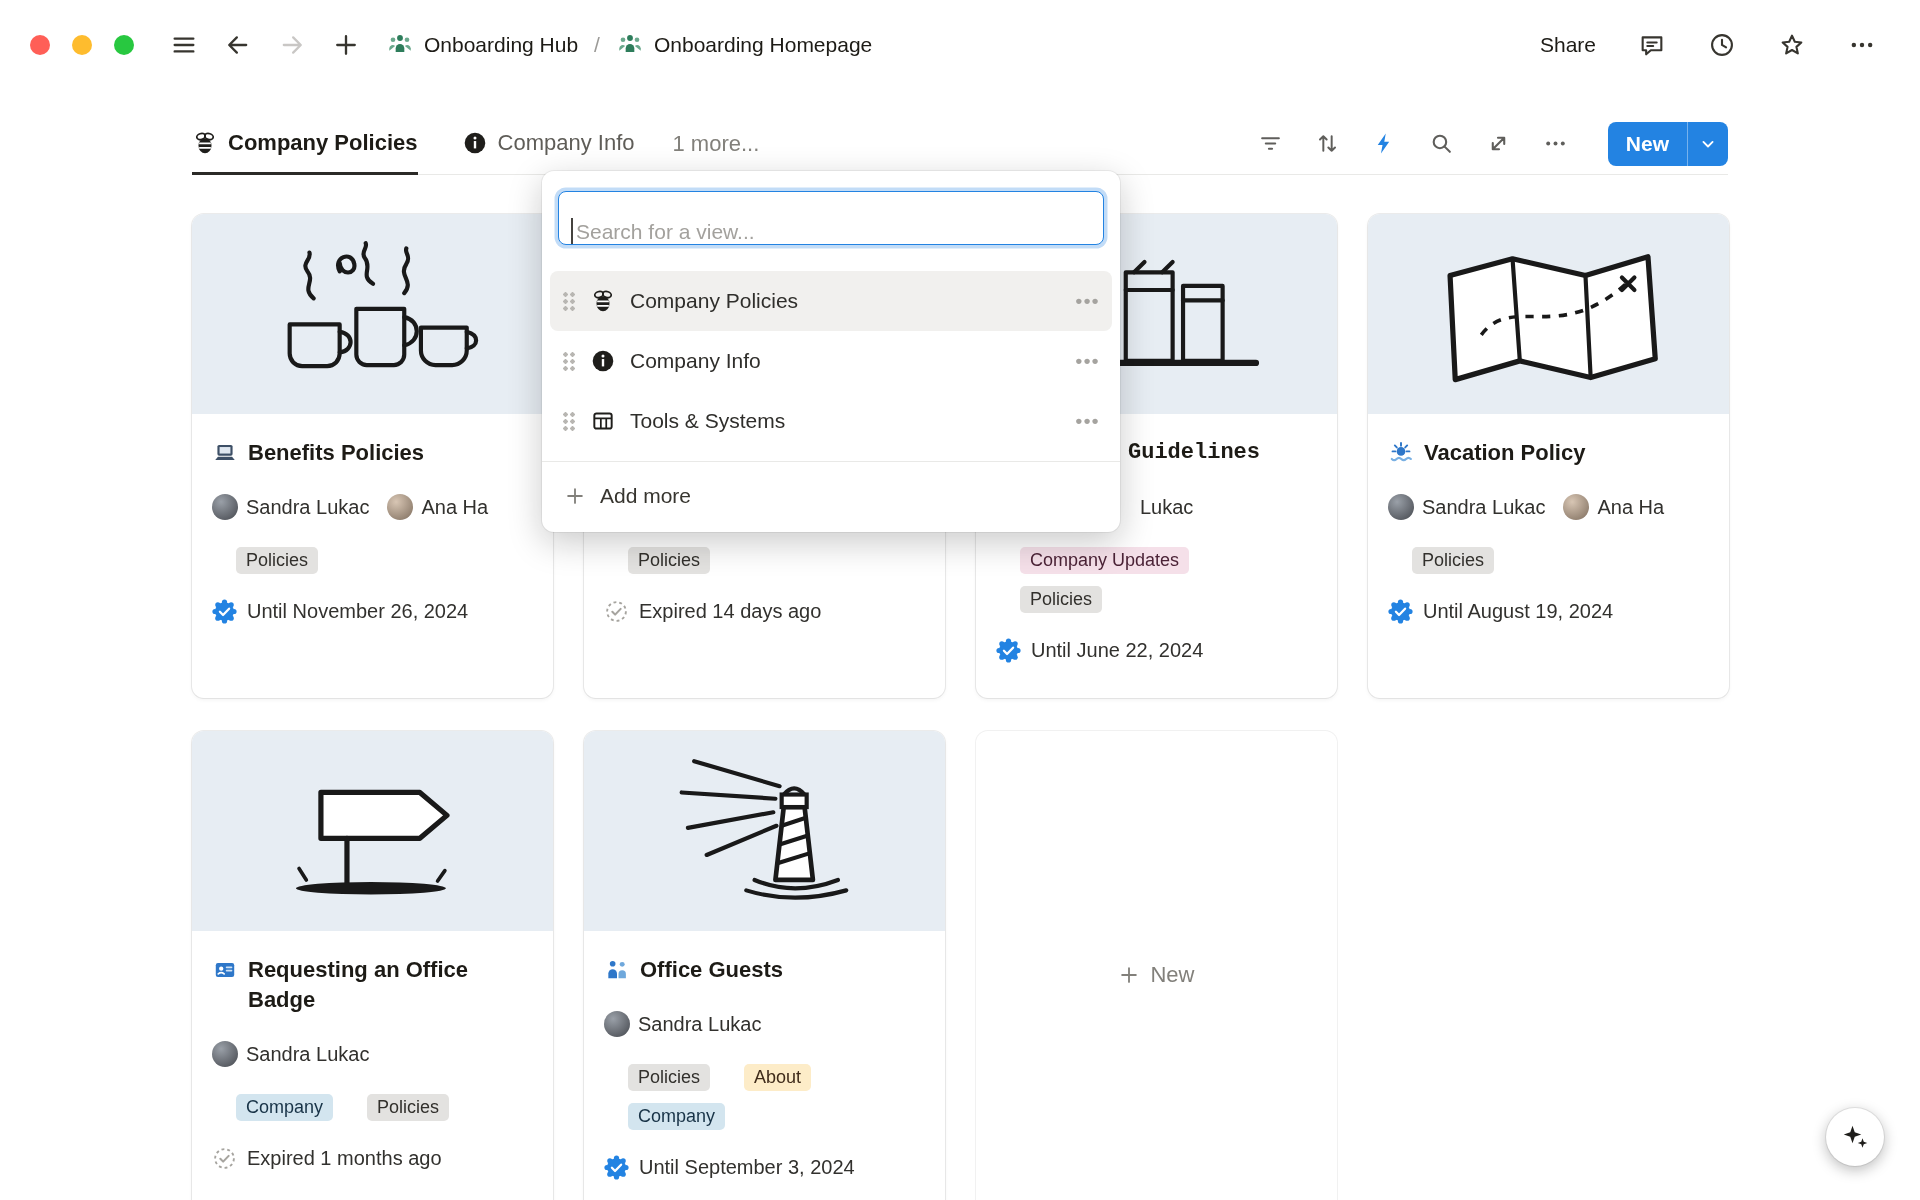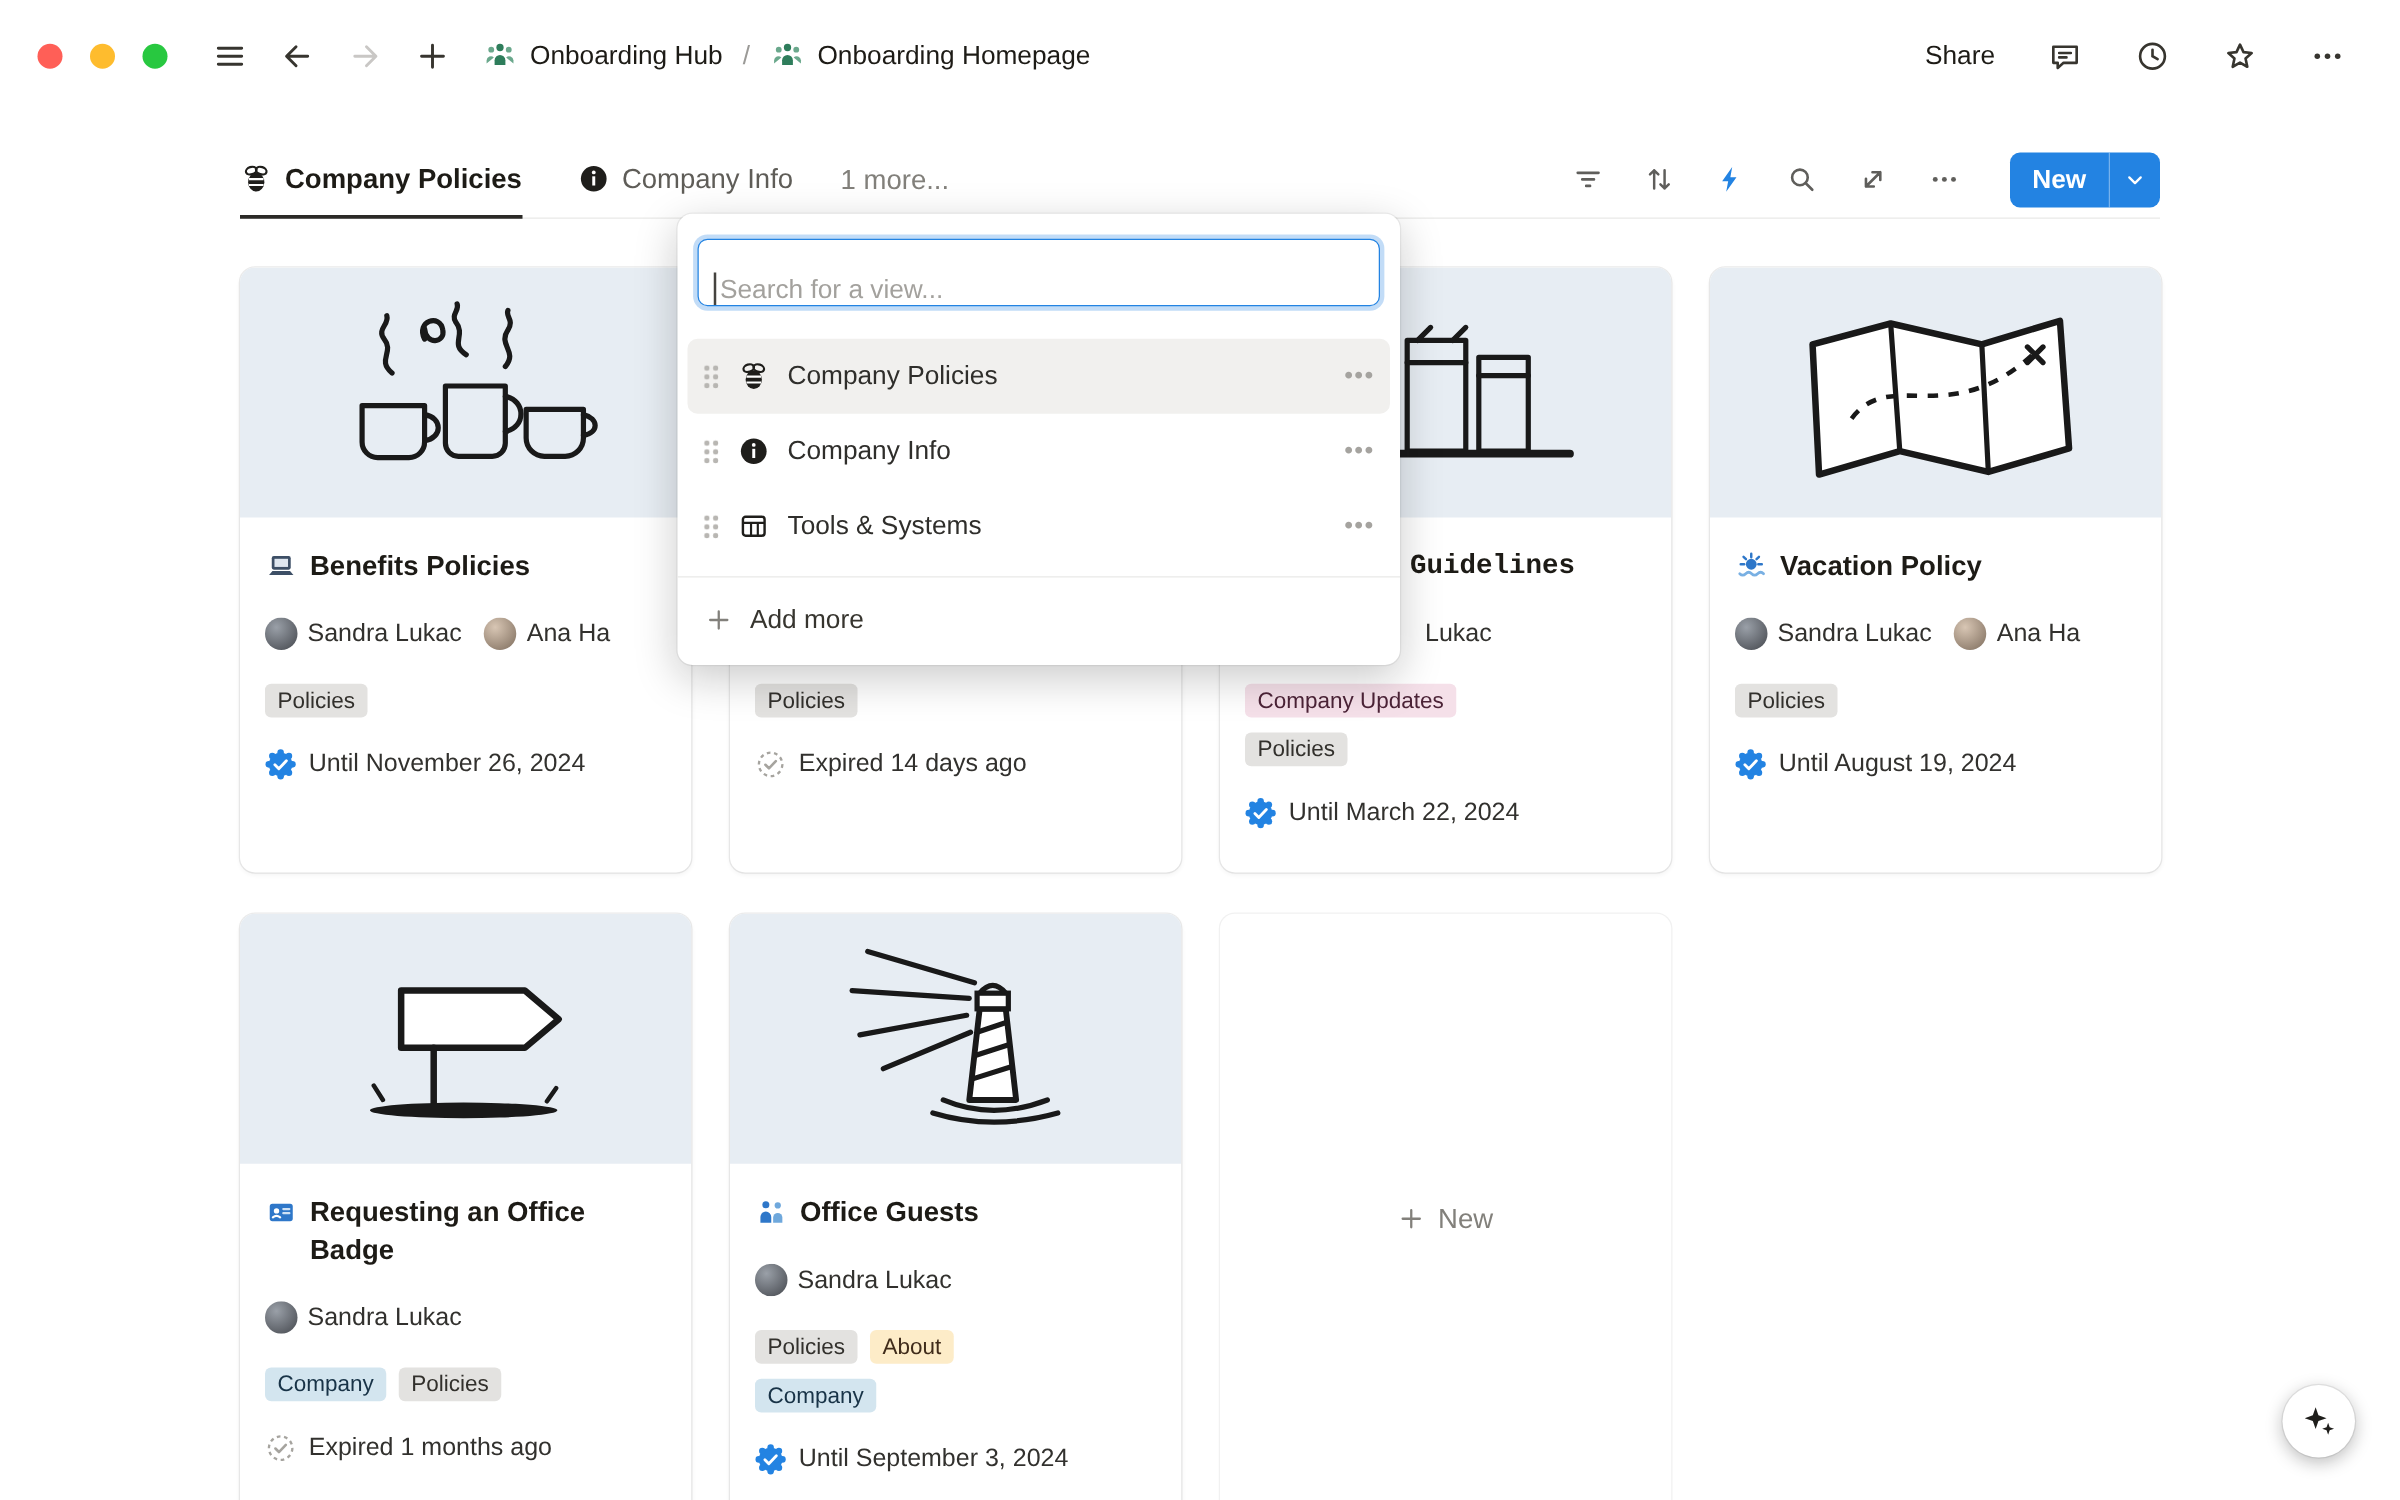--- a/index.html
+++ b/index.html
@@ -49,21 +49,21 @@
   .title-row { display:flex; align-items:flex-start; gap:10px; min-height:30px; }
   .title-icon { width:26px; height:26px; flex:0 0 auto; margin-top:2px; }
   .card-title { font-size:22px; font-weight:700; color:#1d1b16; line-height:30px; }
   .person-row { margin-top:26px; display:flex; align-items:center; gap:8px; height:26px; white-space:nowrap; overflow:hidden; font-size:20px; color:#32312e; }
   .avatar { width:26px; height:26px; border-radius:50%; flex:0 0 auto; }
   .av-a { background:radial-gradient(circle at 35% 30%, #9aa0a8, #43464c); }
   .av-b { background:radial-gradient(circle at 35% 30%, #d8c6b4, #7d6c5c); }
   .person-name { margin-right:10px; }
   .tag-row { margin-top:27px; display:flex; gap:10px; flex-wrap:wrap; }
   .tag-row + .tag-row { margin-top:12px; }
-  .tag { font-size:18px; line-height:27px; padding:0 10px; border-radius:5px; white-space:nowrap; }
+  .tag { font-size:18px; line-height:27px; padding:0 10px; border-radius:5px; white-space:nowrap;margin-left:24px; }
   .tag.gray   { background:var(--tag-gray-bg,#e3e2e0);  color:var(--tag-gray-text,#32302c); }
   .tag.pink   { background:var(--tag-pink-bg,#f5e0e9);  color:var(--tag-pink-text,#4c2337); }
   .tag.blue   { background:var(--tag-blue-bg,#d3e5ef);  color:var(--tag-blue-text,#183347); }
   .tag.yellow { background:var(--tag-yellow-bg,#fdecc8);color:var(--tag-yellow-text,#402c1b); }
   .status-row { margin-top:25px; display:flex; align-items:center; gap:10px; font-size:20px; color:#32312e;text-align:right; }
   .status-icon { width:25px; height:25px; flex:0 0 auto; }
   .spacer-hidden { height:82px; }
   .indent-title { padding-left:132px;font-family:Liberation Mono, monospace; }
   .indent-person { padding-left:144px; }
   .new-card { height:487px; background:#fff; border-radius:12px; box-shadow:0 0 0 1px rgba(15,15,15,.06); display:flex; align-items:center; justify-content:center; gap:10px; color:#82807b; font-size:22px; cursor:pointer; }
@@ -374,21 +374,21 @@
                 <circle cx="2.9" cy="12" r="2.5"></circle>
                 <circle cx="21.1" cy="12" r="2.5"></circle>
                 <circle cx="5.6" cy="5.6" r="2.5"></circle>
                 <circle cx="18.4" cy="5.6" r="2.5"></circle>
                 <circle cx="5.6" cy="18.4" r="2.5"></circle>
                 <circle cx="18.4" cy="18.4" r="2.5"></circle>
               </g>
               <path d="M7.6 12.3 l3 3 l5.8 -6" stroke="#fff" stroke-width="2.2" fill="none" stroke-linecap="round" stroke-linejoin="round"></path>
             </svg>
         </span>
-        <span>Until March 22, 2024</span>
+        <span>Until June 22, 2024</span>
       </div>
     </div>
   </div>
 
   <div class="card r1">
     <div class="card-img">
       <svg viewBox="0 0 240 150">
         <path d="M25 38 L85 22 L155 38 L215 20 L222 118 L160 136 L92 120 L30 138 Z" fill="#fff" stroke="#191919" stroke-width="5" stroke-linejoin="round"></path>
         <path d="M85 22 L92 120 M155 38 L160 136" fill="none" stroke="#191919" stroke-width="4"></path>
         <path d="M55 95 C 85 55, 130 105, 195 45" fill="none" stroke="#191919" stroke-width="3.5" stroke-dasharray="8 8"></path>

